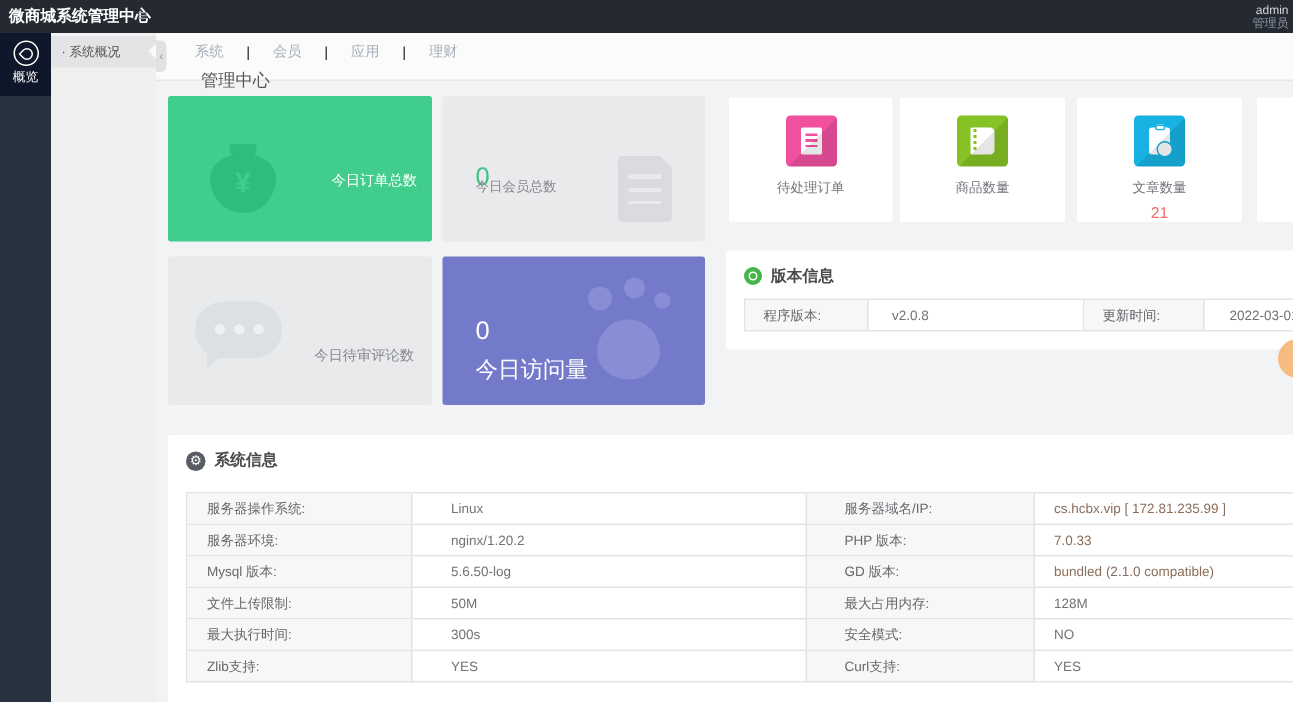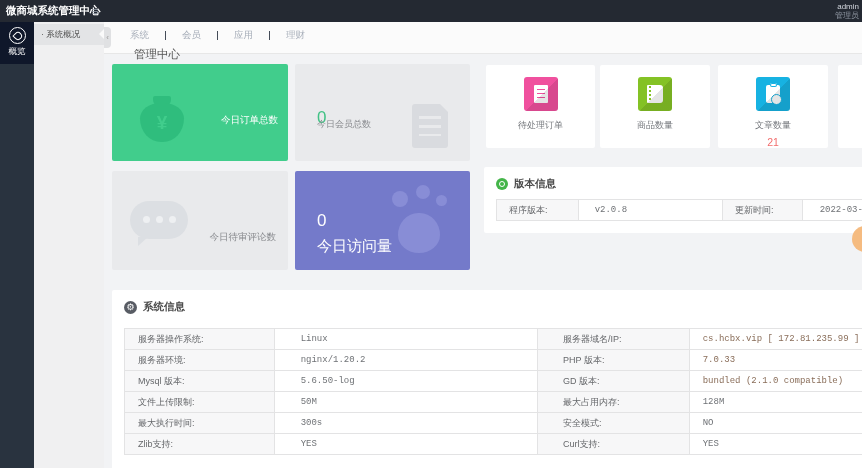--- a/index.html
+++ b/index.html
@@ -112,21 +112,21 @@
   .ico-version { width:12px; height:12px; border-radius:50%; background:#44b549; position:relative; }
   .ico-version::after { content:""; position:absolute; left:3px; top:3px; width:6px; height:6px;
     border-radius:50%; border:1.5px solid #fff; box-sizing:border-box; }
   .ico-gear { width:13px; height:13px; border-radius:50%; background:#585c64;
     color:#fff; font-size:9px; line-height:13px; text-align:center; }
   
   .tbl { border:1px solid #e3e3e4; border-bottom:none; margin-left:12px; }
   .trow { display:flex; border-bottom:1px solid #e3e3e4; height:21px; line-height:20px; font-size:9px; }
   .tc { overflow:hidden; white-space:nowrap; }
   .tc.lab { background:#f7f7f8; color:#66686b; border-right:1px solid #e3e3e4; }
-  .tc.val { color:#6f7276; border-right:1px solid #e3e3e4;font-family:Liberation Mono, monospace; }
+  .tc.val { color:#6f7276; border-right:1px solid #e3e3e4; }
   .tc.warm { color:#8a6e5a; }
   .v-tbl { margin-top:8px; width:454px; }
   .v-l1 { width:82px; padding-left:12px; } .v-v1 { width:145px; padding-left:16px; }
   .v-l2 { width:80px; padding-left:12px; } .v-v2 { width:147px; padding-left:17px; border-right:none !important; }
   .s-tbl { margin-top:14px; width:858px; }
   .s-l1 { width:150px; padding-left:13px; } .s-v1 { width:264px; padding-left:26px; }
   .s-l2 { width:152px; padding-left:25px; } .s-v2 { width:292px; padding-left:13px; border-right:none !important; }
   
   .floater { position:absolute; left:748px; top:204px; width:26px; height:26px;
     border-radius:50%; background:#f5bb80; cursor:pointer; }

